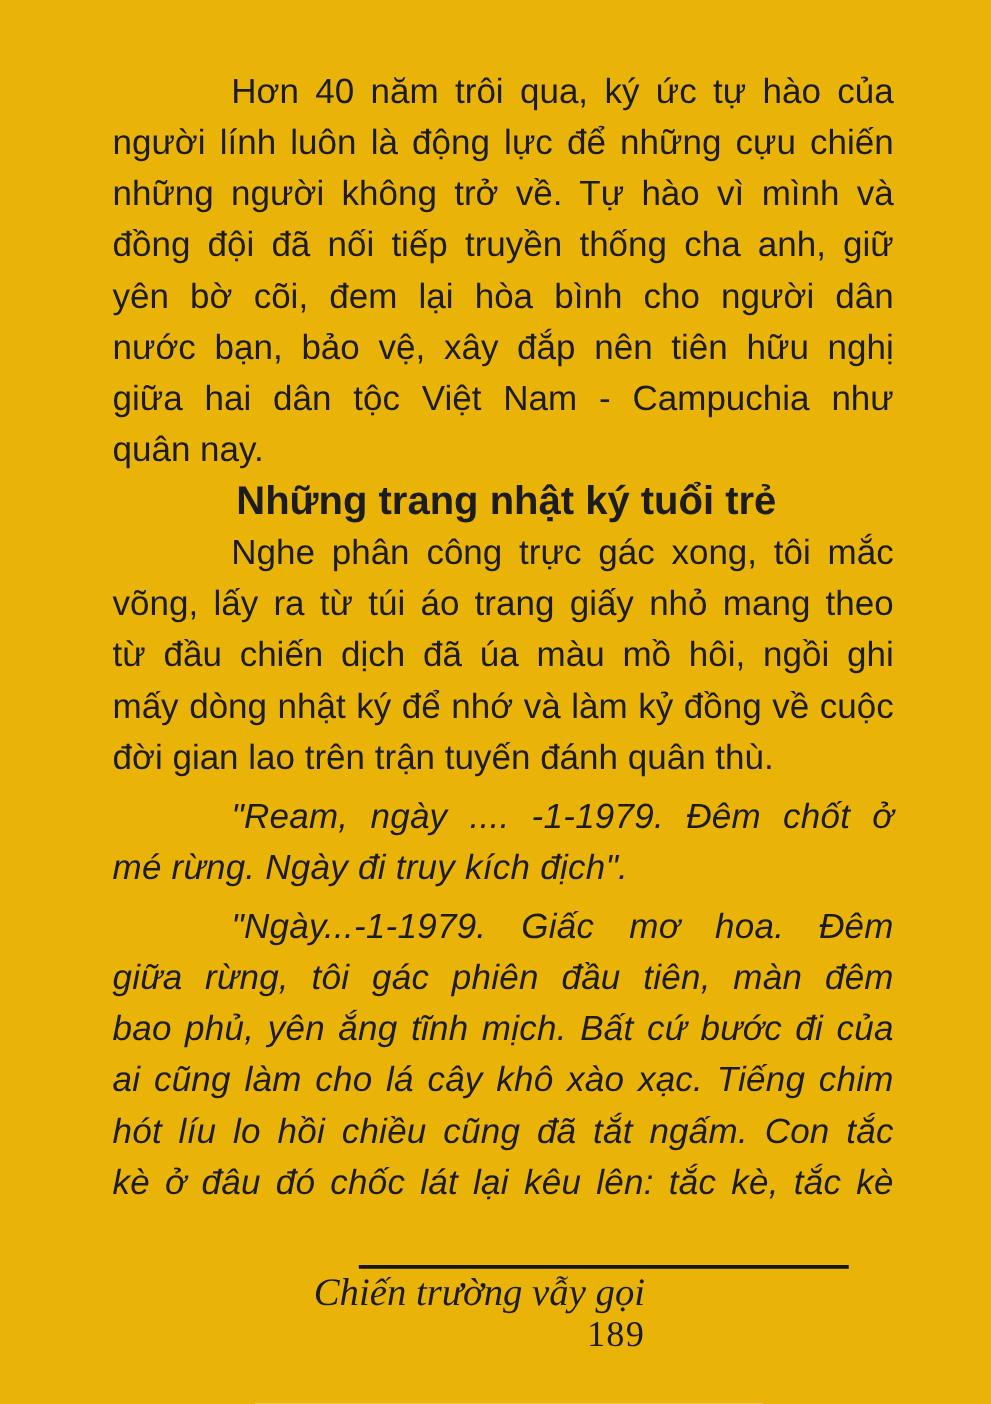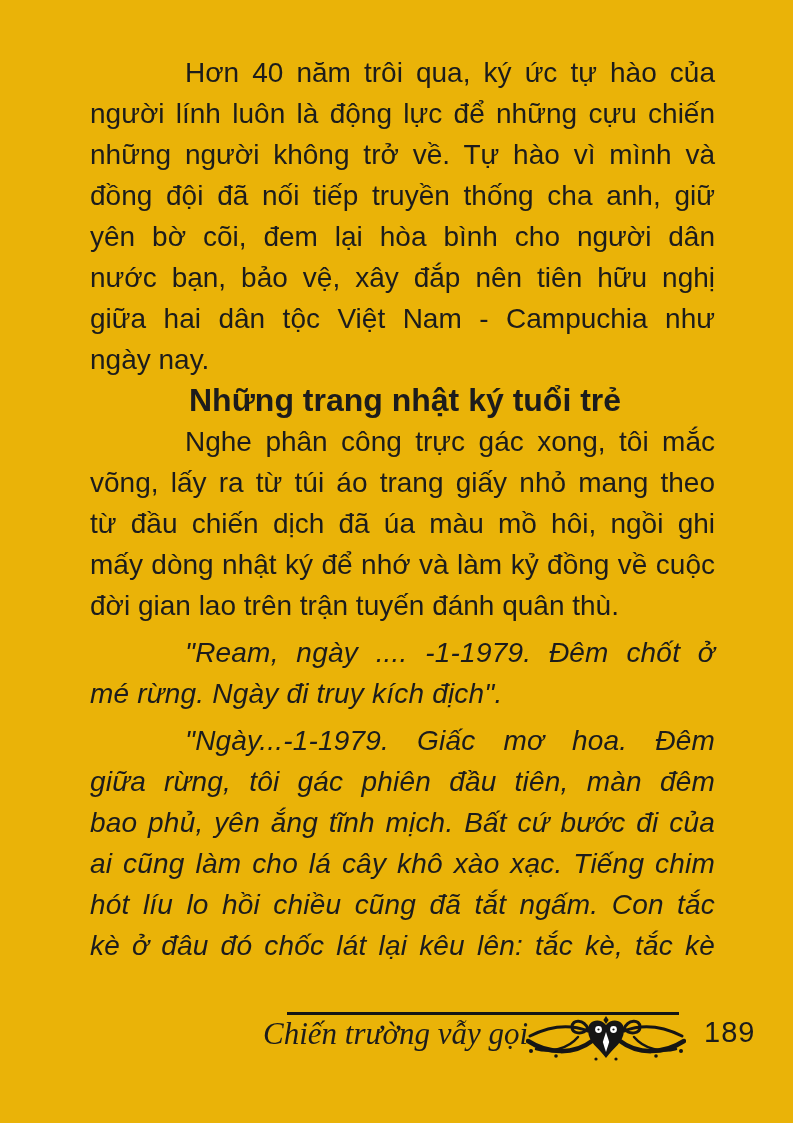--- a/index.html
+++ b/index.html
@@ -49,59 +49,60 @@
   .footer-rule {
     position: absolute;
     left: 287px;
     top: 1012px;
     width: 392px;
     height: 3px;
     background: #151515;
   }
   .footer {
     position: absolute;
-    left: 263px;
+    left: 251px;
     top: 1016px;
     height: 46px;
     display: flex;
-    align-items: flex-start;
+    align-items: flex-end;
+    flex-direction: column;
   }
   .book-title {
     font-family: "Liberation Serif", serif;
     font-style: italic;
     font-size: 31px;
     white-space: nowrap;
   }
   .ornament {
     display: block;
     margin: 0 0 0 -2px;
   }
   .page-number {
-    font-family: Liberation Sans, sans-serif;
+    font-family: Liberation Serif, serif;
     font-size: 29px;
     margin-left: 18px;
     letter-spacing: 1px;
   }
 </style>
 </head>
 <body>
 
 <div class="page">
 
   <div class="body-text">
 
     <div class="para">
       <div class="ln first">Hơn 40 năm trôi qua, ký ức tự hào của</div>
       <div class="ln">người lính luôn là động lực để những cựu chiến</div>
       <div class="ln">những người không trở về. Tự hào vì mình và</div>
       <div class="ln">đồng đội đã nối tiếp truyền thống cha anh, giữ</div>
       <div class="ln">yên bờ cõi, đem lại hòa bình cho người dân</div>
       <div class="ln">nước bạn, bảo vệ, xây đắp nên tiên hữu nghị</div>
       <div class="ln">giữa hai dân tộc Việt Nam - Campuchia như</div>
-      <div class="ln last">ngày nay.</div>
+      <div class="ln last">quân nay.</div>
     </div>
 
     <div class="heading">Những trang nhật ký tuổi trẻ</div>
 
     <div class="para">
       <div class="ln first">Nghe phân công trực gác xong, tôi mắc</div>
       <div class="ln">võng, lấy ra từ túi áo trang giấy nhỏ mang theo</div>
       <div class="ln">từ đầu chiến dịch đã úa màu mồ hôi, ngồi ghi</div>
       <div class="ln">mấy dòng nhật ký để nhớ và làm kỷ đồng về cuộc</div>
       <div class="ln last">đời gian lao trên trận tuyến đánh quân thù.</div>

